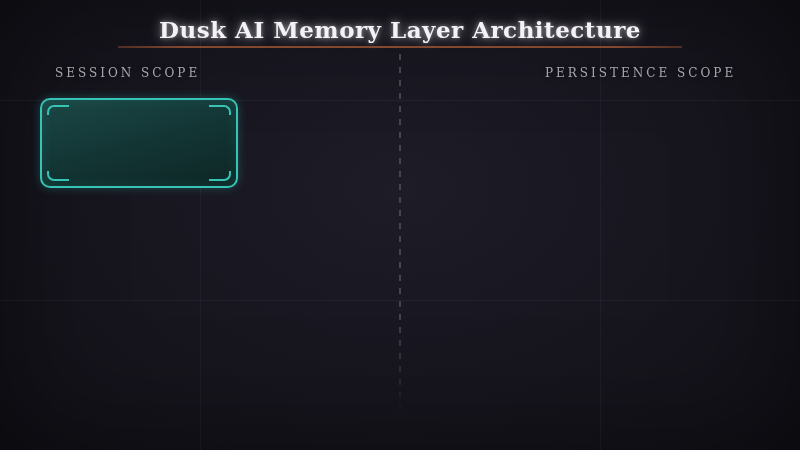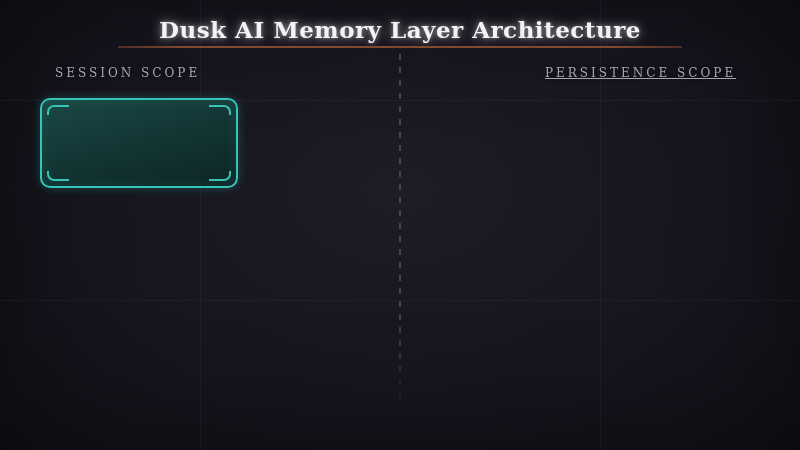--- a/index.html
+++ b/index.html
@@ -22,21 +22,21 @@
   .title-underline {
     position:absolute; top:46px; left:118px; width:564px; height:2px;
     background:linear-gradient(90deg, rgba(126,69,46,0.55), #83492f 12%, #83492f 88%, rgba(126,69,46,0.55));
   }
 
   .scope-label {
     position:absolute; top:66px; font-size:12px; letter-spacing:3px;
     color:#a9a5b0; text-shadow:0 0 4px rgba(0,0,0,0.6);
   }
   .scope-left  { left:55px; }
-  .scope-right { left:545px;text-decoration:underline; }
+  .scope-right { left:545px; }
 
   
   .divider {
     position:absolute; left:399px; top:54px; width:2px; height:366px;
     background:repeating-linear-gradient(180deg, #4c4c5e 0px, #4c4c5e 6px, transparent 6px, transparent 13px);
     opacity:0.85;
     -webkit-mask-image:linear-gradient(180deg, #000 0%, #000 70%, transparent 100%);
     mask-image:linear-gradient(180deg, #000 0%, #000 70%, transparent 100%);
   }
 

